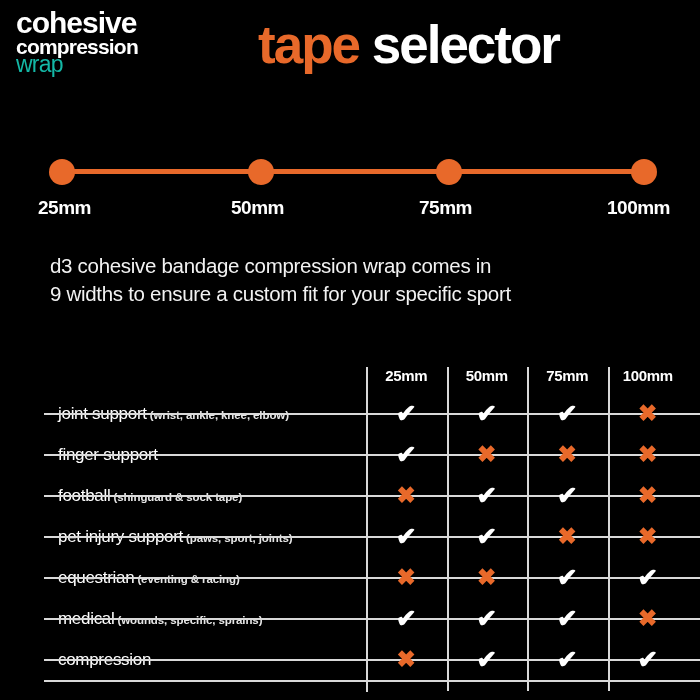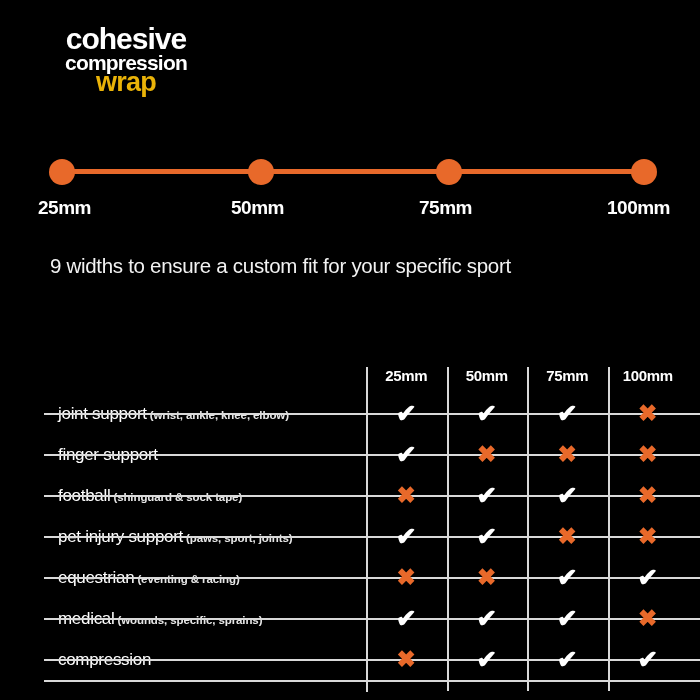--- a/index.html
+++ b/index.html
@@ -11,38 +11,38 @@
     color:#fff;
     position:relative;
   }
   .page{position:absolute;inset:0;}
 
   
   .header{
     position:absolute;left:0;top:0;width:700px;height:120px;
   }
   .logo{
-    position:absolute;left:16px;top:24px;width:220px;
-    text-align:center;line-height:1;
+    position:absolute;left:16px;top:8px;width:220px;
+    line-height:1;
   }
   .logo-l1{
     font-size:30px;font-weight:bold;letter-spacing:-1px;
     color:#fff;display:block;
   }
   .logo-l2{
     font-size:34px;font-weight:bold;letter-spacing:-1.5px;
     color:#fff;display:block;margin-top:-4px;
   }
   .logo-l3{
     font-size:21px;font-weight:bold;letter-spacing:-0.8px;
     color:#fff;display:block;margin-top:-2px;
   }
   .logo-l4{
-    font-size:27px;font-weight:bold;letter-spacing:-0.8px;
-    color:#eab308;display:block;margin-top:-4px;
+    font-size:23px;font-weight:normal;letter-spacing:-0.8px;
+    color:#14b8a6;display:block;margin-top:-4px;
   }
   .title{
     position:absolute;left:258px;top:18px;
     font-size:53px;font-weight:bold;letter-spacing:-2px;
     line-height:1;white-space:nowrap;
   }
   .title .t-accent{color:#E8692A;}
   .title .t-main{color:#fff;}
 
   
@@ -127,36 +127,41 @@
 </head>
 <body>
 
 <div class="page">
 
   <div class="header">
     <div class="logo">
       <span class="logo-l1">cohesive</span>
       <span class="logo-l3">compression</span>
       <span class="logo-l4">wrap</span>
+    </div>
+    <div class="title">
+      <span class="t-accent">tape</span>
+      <span class="t-main">selector</span>
     </div>
   </div>
 
   <div class="slider">
     <div class="slider-track"></div>
     <div class="slider-dot d0"></div>
     <div class="slider-dot d1"></div>
     <div class="slider-dot d2"></div>
     <div class="slider-dot d3"></div>
     <div class="slider-label l0">25mm</div>
     <div class="slider-label l1">50mm</div>
     <div class="slider-label l2">75mm</div>
     <div class="slider-label l3">100mm</div>
   </div>
 
   <div class="desc">
+    <span>d3 cohesive bandage compression wrap comes in</span>
     <span>9 widths to ensure a custom fit for your specific sport</span>
   </div>
 
   <div class="table">
 
     <div class="trow head">
       <div class="cell-label"></div>
       <div class="cell-head">
         <span class="vline"></span>
         <span>25mm</span>

